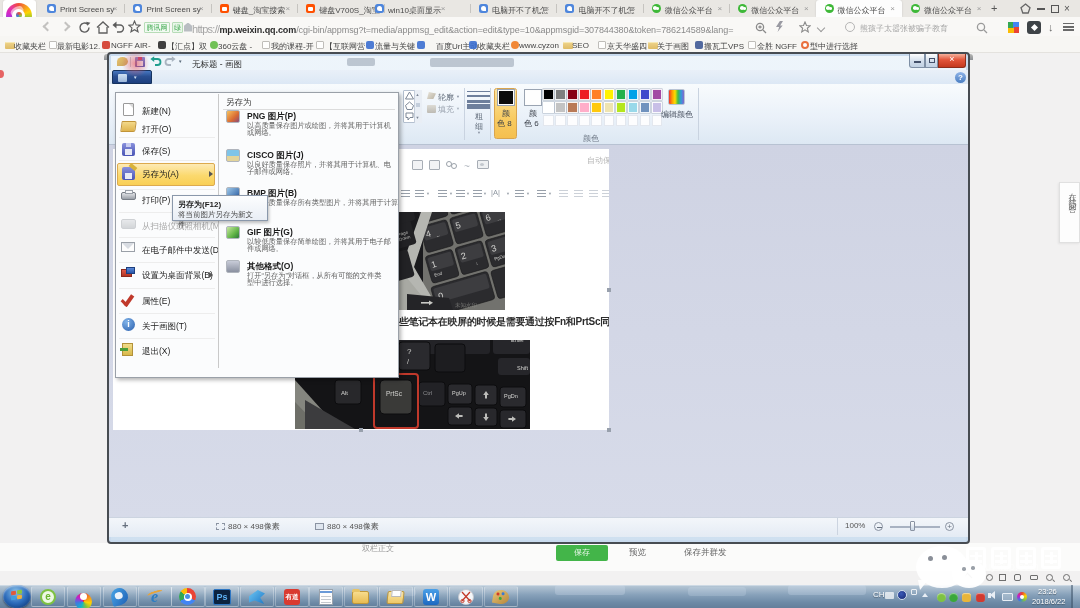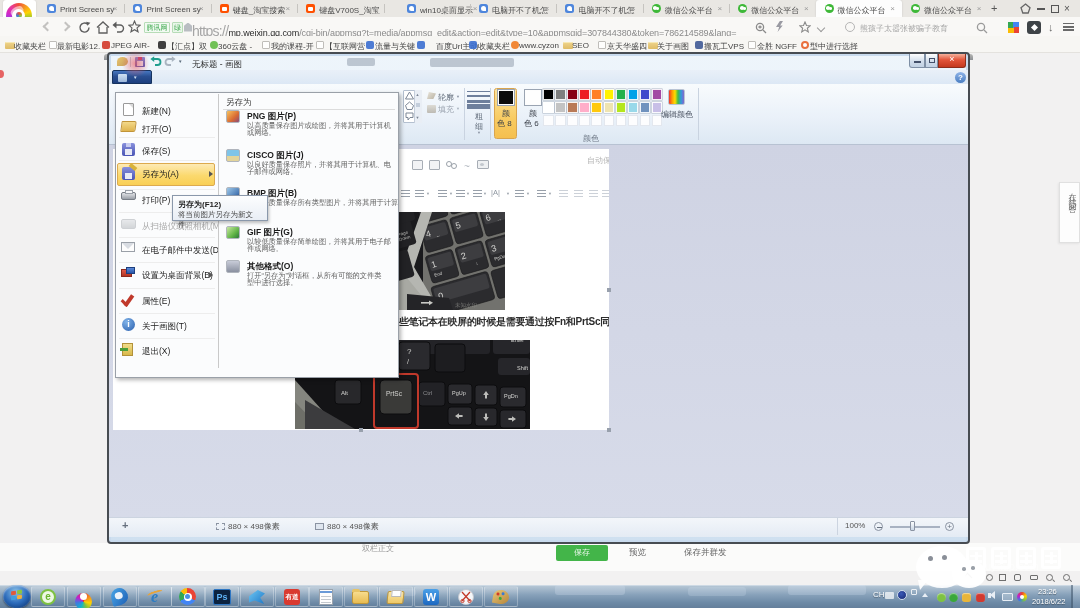--- a/index.html
+++ b/index.html
@@ -85,21 +85,21 @@
   </div>
 <div class="ab tsep" style="left:297.2px"></div>
 <div class="ab tab" style="left:297.2px;width:86.4px">
     <span class="ti tbi">
       <span style="position:absolute;left:2px;top:3px;width:5px;height:4px;background:#fff;border-radius:1px"></span>
     </span>
     <span class="tt">键盘V700S_淘宝</span>
     <span class="tx">×</span>
   </div>
 <div class="ab tsep" style="left:383.6px"></div>
-<div class="ab tab" style="left:398px;width:86.4px">
+<div class="ab tab" style="left:366px;width:86.4px">
     <span class="ti bdi">
       <span style="position:absolute;left:2px;top:2px;width:5px;height:5px;border-radius:50% 50% 0 50%;background:#fff"></span>
     </span>
     <span class="tt">win10桌面显示</span>
     <span class="tx">×</span>
   </div>
 <div class="ab tsep" style="left:470px"></div>
 <div class="ab tab" style="left:470px;width:86.4px">
     <span class="ti bdi">
       <span style="position:absolute;left:2px;top:2px;width:5px;height:5px;border-radius:50% 50% 0 50%;background:#fff"></span>
@@ -180,21 +180,21 @@
     <polygon points="4.5,0.5 4.5,7.5 0.5,4" fill="#5a5a5a"></polygon>
   </svg>
 <svg class="ab" style="left:128px;top:20px" width="13" height="13" viewBox="0 0 24 24">
     <path d="M12 2l3 7 7.5.5-5.8 5 1.8 7.3L12 17.8 5.5 21.8 7.3 14.5 1.5 9.5 9 9z" fill="none" stroke="#5f5f5f" stroke-width="2.1"></path>
   </svg>
 
 <div class="ab" style="left:144px;top:22px;width:26px;height:11px;border:1px solid #b7dcb7;border-radius:1px;background:#f2faf2;color:#3aa74a;font-size:7px;line-height:10px;text-align:center">腾讯网</div>
 <div class="ab" style="left:172px;top:22px;width:11px;height:11px;border:1px solid #b7dcb7;border-radius:1px;background:#e9f6e9;color:#3aa74a;font-size:7px;line-height:10px;text-align:center">绿</div>
 <div class="ab" style="left:184px;top:22.5px;width:8px;height:9px;background:#b9bdc2;clip-path:polygon(0 35%,50% 0,100% 35%,100% 100%,0 100%)"></div>
 
-<div class="ab" style="left:192px;top:22.5px;font-size:9px;color:#8a8a8a;white-space:nowrap;letter-spacing:-.08px"><span style="color:#a5a5a5;font-size:14px;letter-spacing:-.7px">https://</span><span style="color:#2b2b2b;font-weight:normal">mp.weixin.qq.com</span>/cgi-bin/appmsg?t=media/appmsg_edit&amp;action=edit&amp;type=10&amp;appmsgid=307844380&amp;token=786214589&amp;lang=</div>
+<div class="ab" style="left:192px;top:22.5px;font-size:9px;color:#8a8a8a;white-space:nowrap;letter-spacing:-.08px"><span style="color:#a5a5a5;font-size:11px;letter-spacing:-.7px">https://</span><span style="color:#2b2b2b;font-weight:bold">mp.weixin.qq.com</span>/cgi-bin/appmsg?t=media/appmsg_edit&amp;action=edit&amp;type=10&amp;appmsgid=307844380&amp;token=786214589&amp;lang=</div>
 
 <svg class="ab" style="left:755px;top:22px" width="12" height="12" viewBox="0 0 12 12">
     <circle cx="5" cy="5" r="3.6" fill="none" stroke="#8a8a8a" stroke-width="1.3"></circle>
     <path d="M5 3.4v3.2M3.4 5h3.2M8 8l3 3" stroke="#8a8a8a" stroke-width="1.3"></path>
   </svg>
 <div class="ab" style="left:776px;top:21px;width:7px;height:11px;background:#9a9aa2;clip-path:polygon(55% 0,100% 0,60% 42%,95% 42%,22% 100%,45% 55%,0 55%)"></div>
 <svg class="ab" style="left:799px;top:21px" width="12" height="12" viewBox="0 0 24 24">
     <path d="M12 2l3 7 7.5.5-5.8 5 1.8 7.3L12 17.8 5.5 21.8 7.3 14.5 1.5 9.5 9 9z" fill="none" stroke="#8a8a8a" stroke-width="2.2"></path>
   </svg>
 <div class="ab" style="left:818px;top:25px;width:6px;height:6px;border-right:1.5px solid #9a9a9a;border-bottom:1.5px solid #9a9a9a;transform:rotate(45deg)"></div>
@@ -211,21 +211,21 @@
 <div class="ab nico" style="left:1048px;font-size:11px;top:21px;color:#6a6a6a">↓</div>
 <div class="ab" style="left:1063px;top:23px;width:11px;height:8px;background:repeating-linear-gradient(#6a6a6a 0 1.4px,transparent 1.4px 3.2px)"></div>
 
 <div class="ab" id="bmbar"></div>
 <div class="ab" id="bms"></div>
 <div class="ab bmi fold" style="left:5px"></div>
 <div class="ab bm" style="left:14px">收藏夹栏</div>
 <div class="ab bmi pag" style="left:49px"></div>
 <div class="ab bm" style="left:57px">最新电影12.</div>
 <div class="ab bmi" style="left:102px;background:#d23a2a;border-radius:2px"></div>
-<div class="ab bm" style="left:111px">JPEG AIR-</div>
+<div class="ab bm" style="left:111px">NGFF AIR-</div>
 <div class="ab bmi" style="left:158px;background:#2b2b2b;border-radius:2px"></div>
 <div class="ab bm" style="left:167px">【汇点】双</div>
 <div class="ab bmi" style="left:210px;background:#62bb46;border-radius:50%"></div>
 <div class="ab bm" style="left:218px">360云盘 -</div>
 <div class="ab bmi pag" style="left:262px"></div>
 <div class="ab bm" style="left:271px">我的课程-开</div>
 <div class="ab bmi pag" style="left:316px"></div>
 <div class="ab bm" style="left:325px">【互联网营</div>
 <div class="ab bmi" style="left:366px;background:#3b6fd0;border-radius:2px"></div>
 <div class="ab bm" style="left:375px">流量与关键</div>

